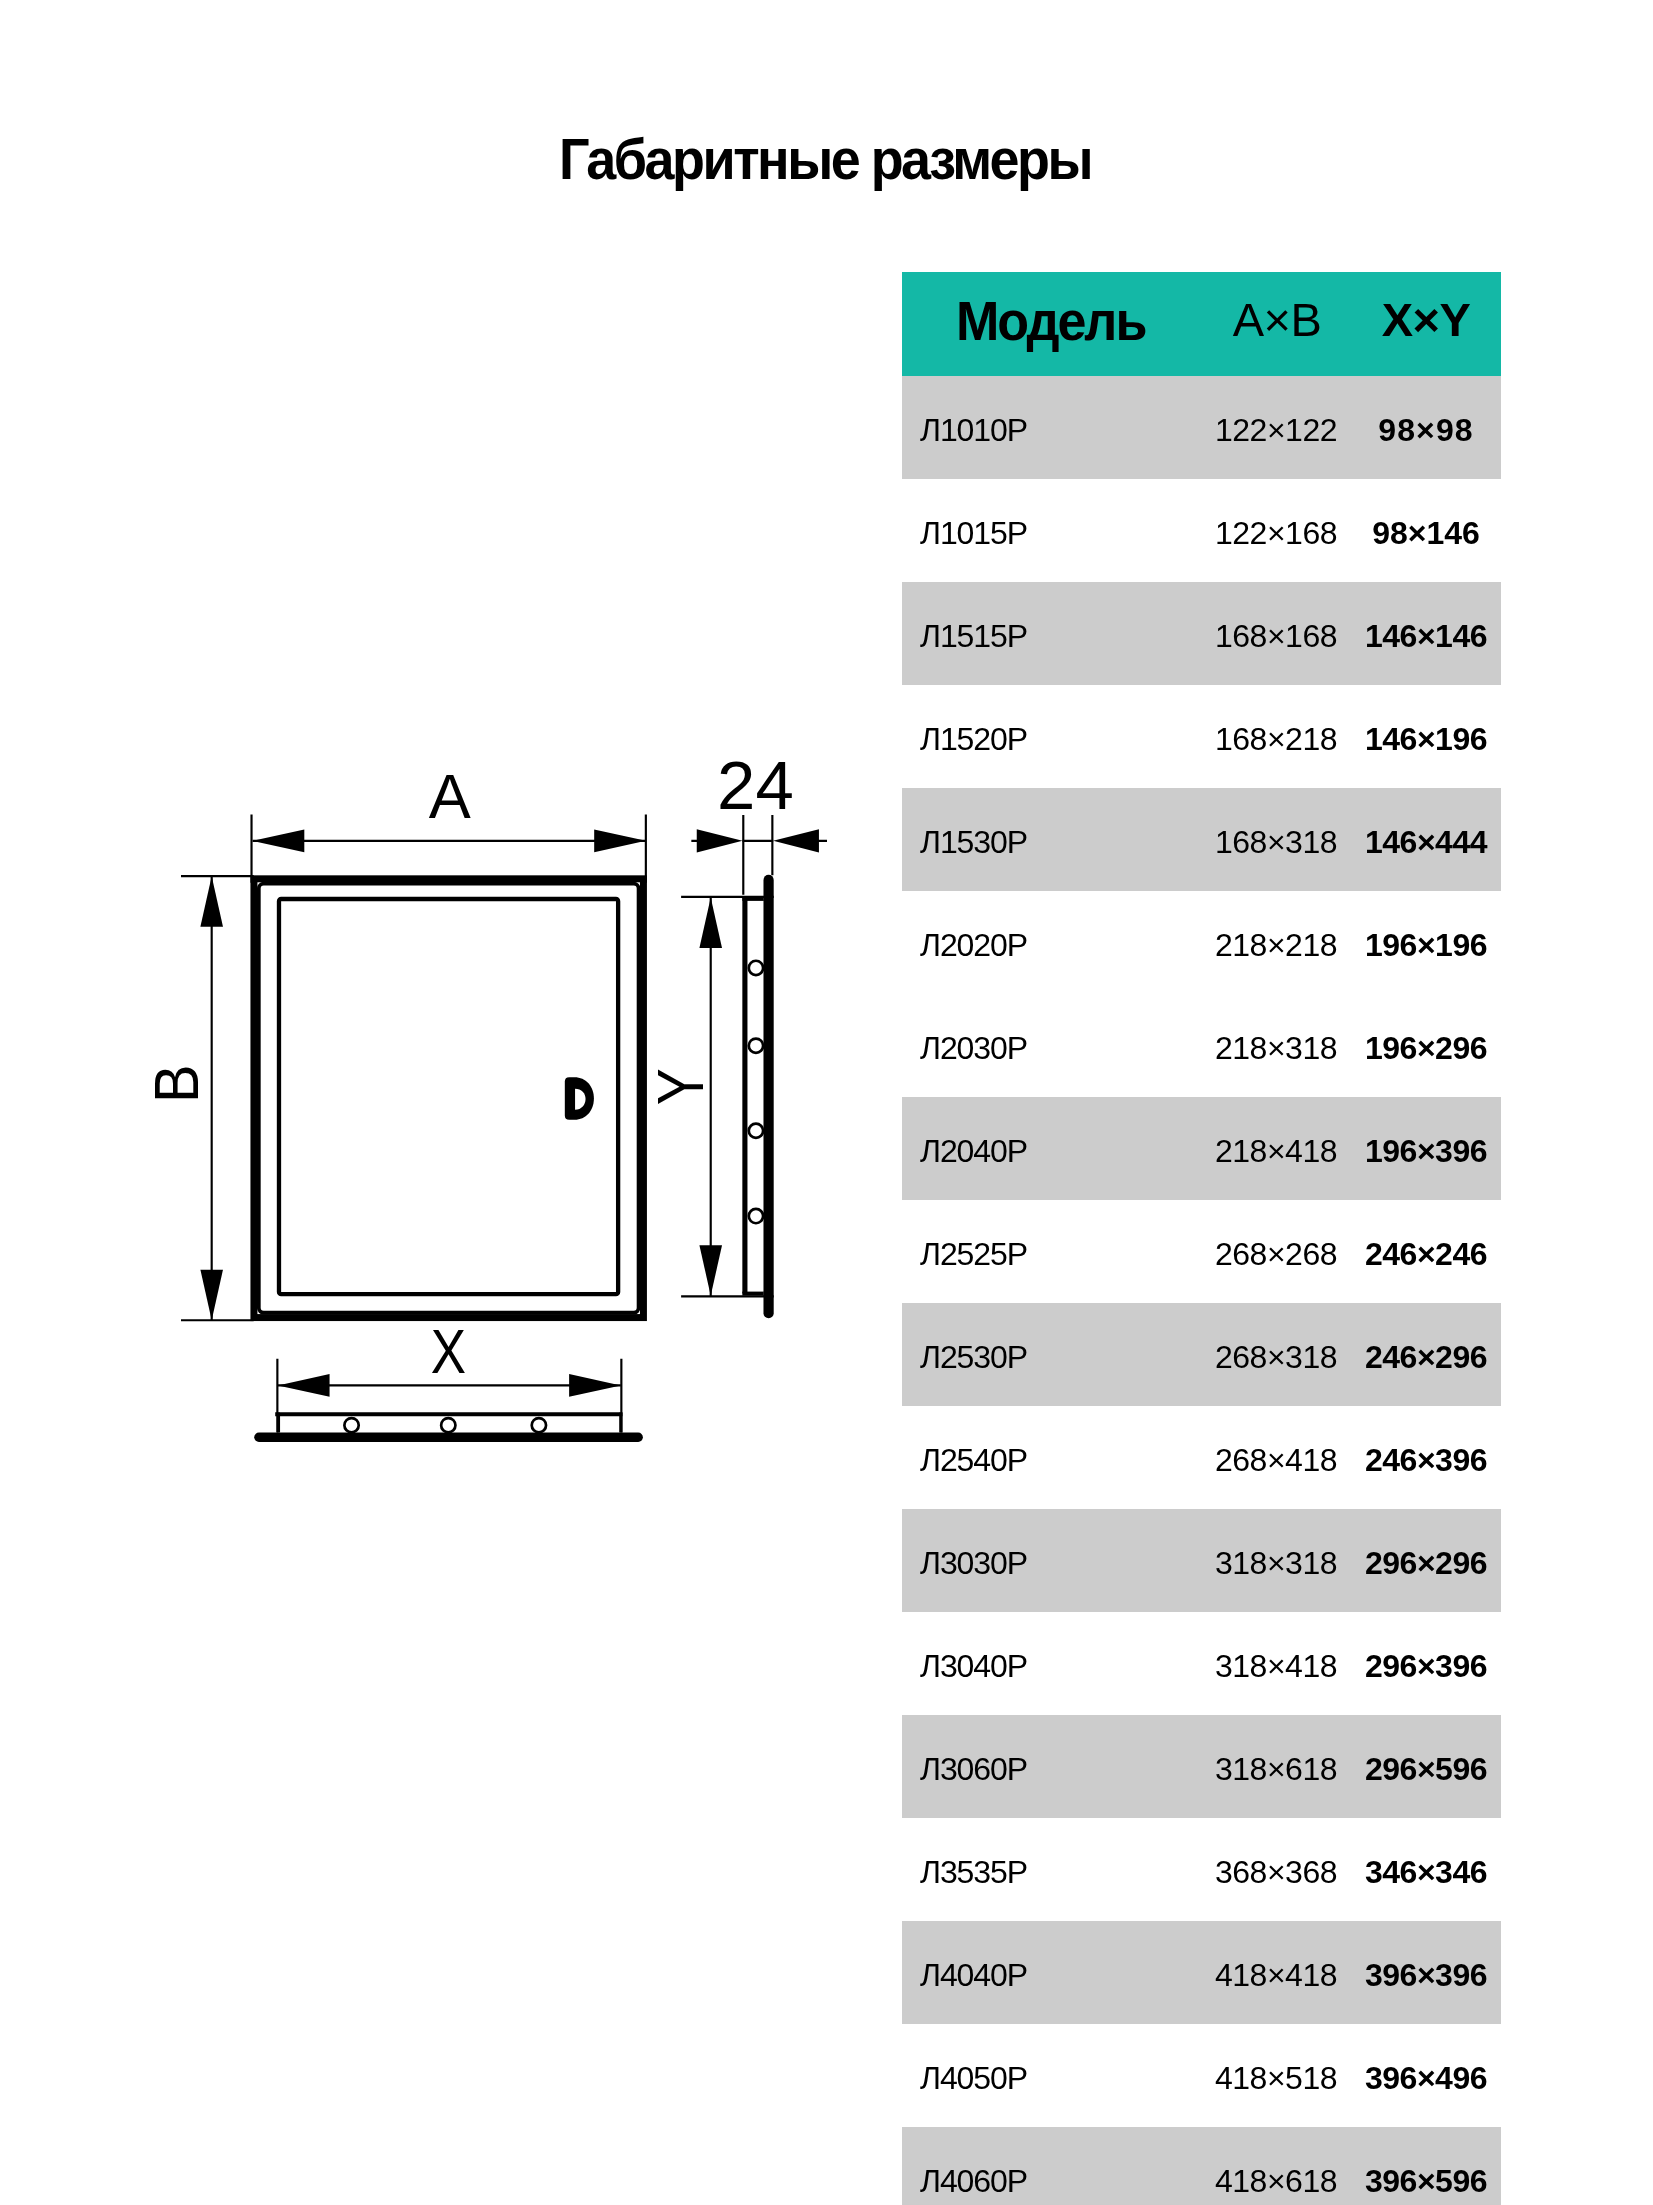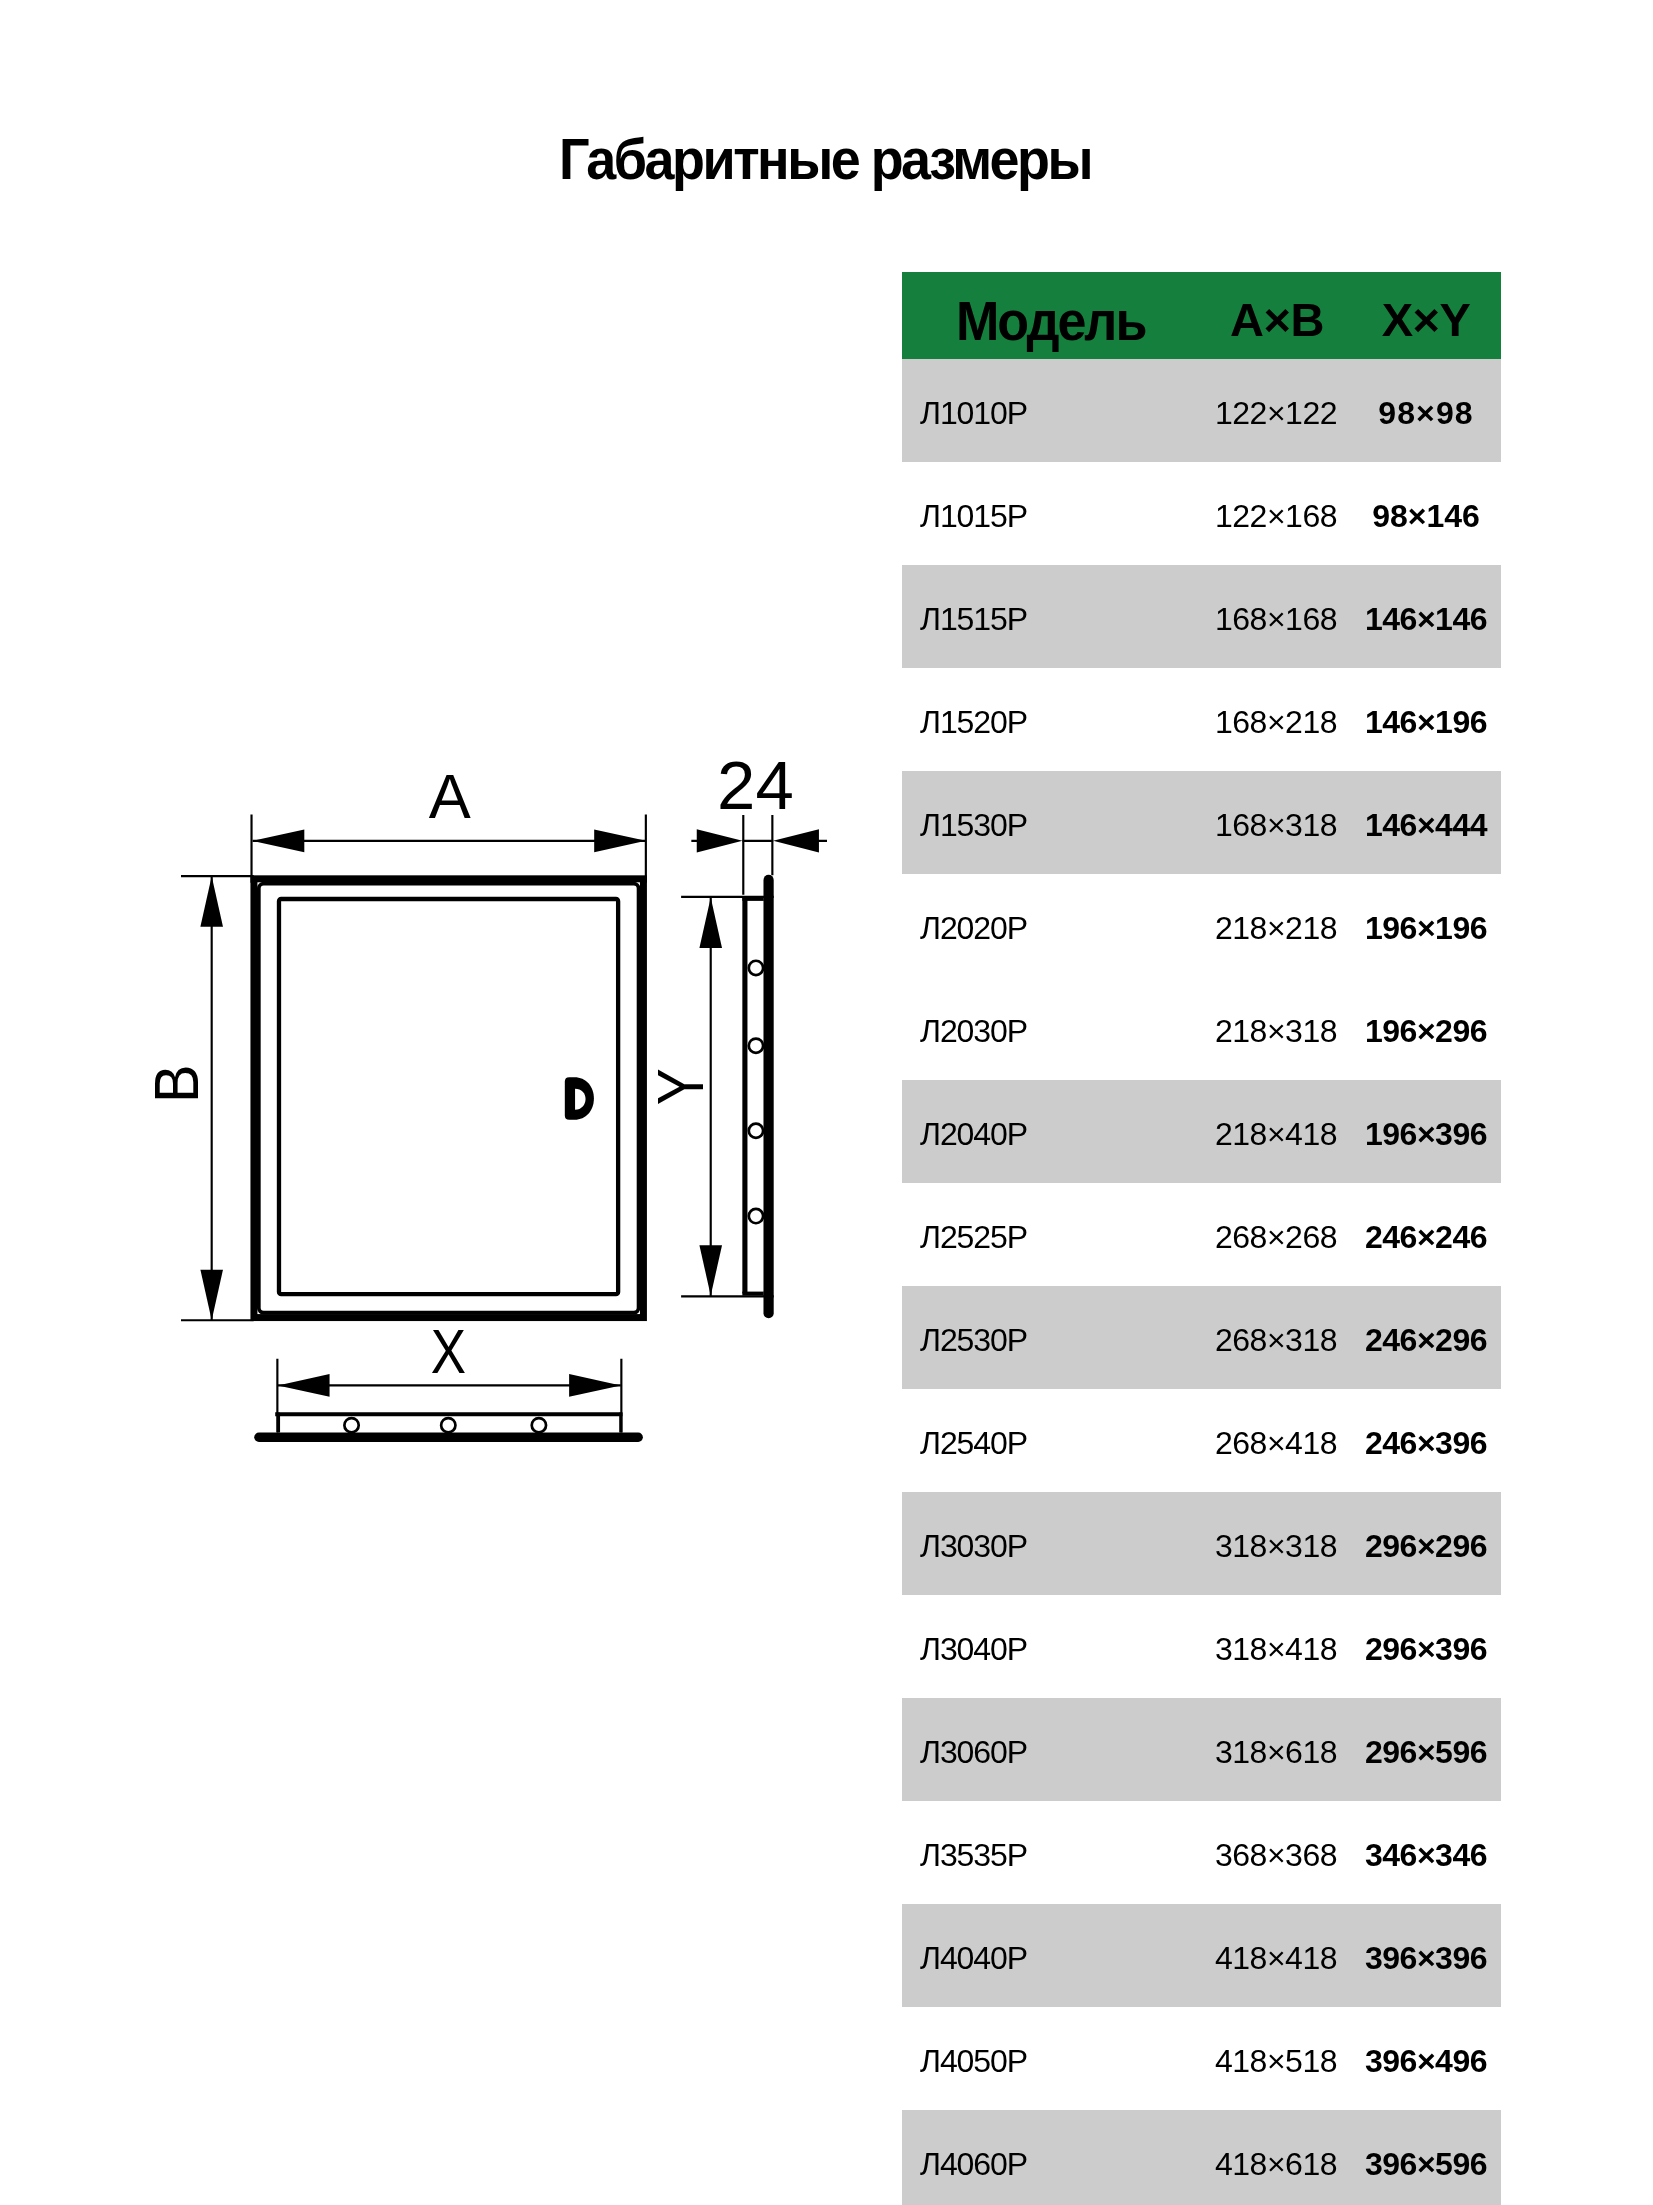--- a/index.html
+++ b/index.html
@@ -1,27 +1,27 @@
 <!DOCTYPE html>
 <html style="font-size:8.6px"><head>
 <meta charset="utf-8">
 <style>
 html,body{margin:0;padding:0}
 body{width:1654px;height:2205px;position:relative;background:#fff;overflow:hidden;
      font-family:"Liberation Sans",sans-serif;color:#000}
 #title{position:absolute;left:-1.6px;top:125px;width:1654px;text-align:center;
        font-weight:bold;font-size:58px;letter-spacing:-2.7px;color:#000;transform:scaleX(0.93)}
 #tbl{position:absolute;left:902px;top:272px;width:599px}
-#hdr{position:relative;height:87px;background:#15803d}
+#hdr{position:relative;height:104px;background:#14b8a6}
 .row{position:relative;height:103px}
 .g{background:#cccccc}
 .hm{position:absolute;left:54px;top:48px;transform:translateY(-50%) scaleX(0.93);transform-origin:0 50%;
     font-weight:bold;font-size:56px;letter-spacing:-2.2px}
 .ha{position:absolute;left:375px;top:47px;transform:translate(-50%,-50%);
-    font-weight:bold;font-size:47px;letter-spacing:-0.5px}
+    font-weight:normal;font-size:47px;letter-spacing:-0.5px}
 .hx{position:absolute;left:524px;top:47px;transform:translate(-50%,-50%);
     font-weight:bold;font-size:47px;letter-spacing:-0.5px}
 .m{position:absolute;left:18px;top:calc(50% + 2.4px);transform:translateY(-50%);
    font-size:32px;letter-spacing:-1.1px}
 .c2{position:absolute;left:374px;top:calc(50% + 2.4px);transform:translate(-50%,-50%);
     font-weight:normal;font-size:32px;letter-spacing:-0.5px}
 .c3{position:absolute;left:524px;top:calc(50% + 2.4px);transform:translate(-50%,-50%);
     font-weight:bold;font-size:32px;letter-spacing:-0.5px}
 svg{position:absolute;left:0;top:0}
 .w5{letter-spacing:1.1px !important}

